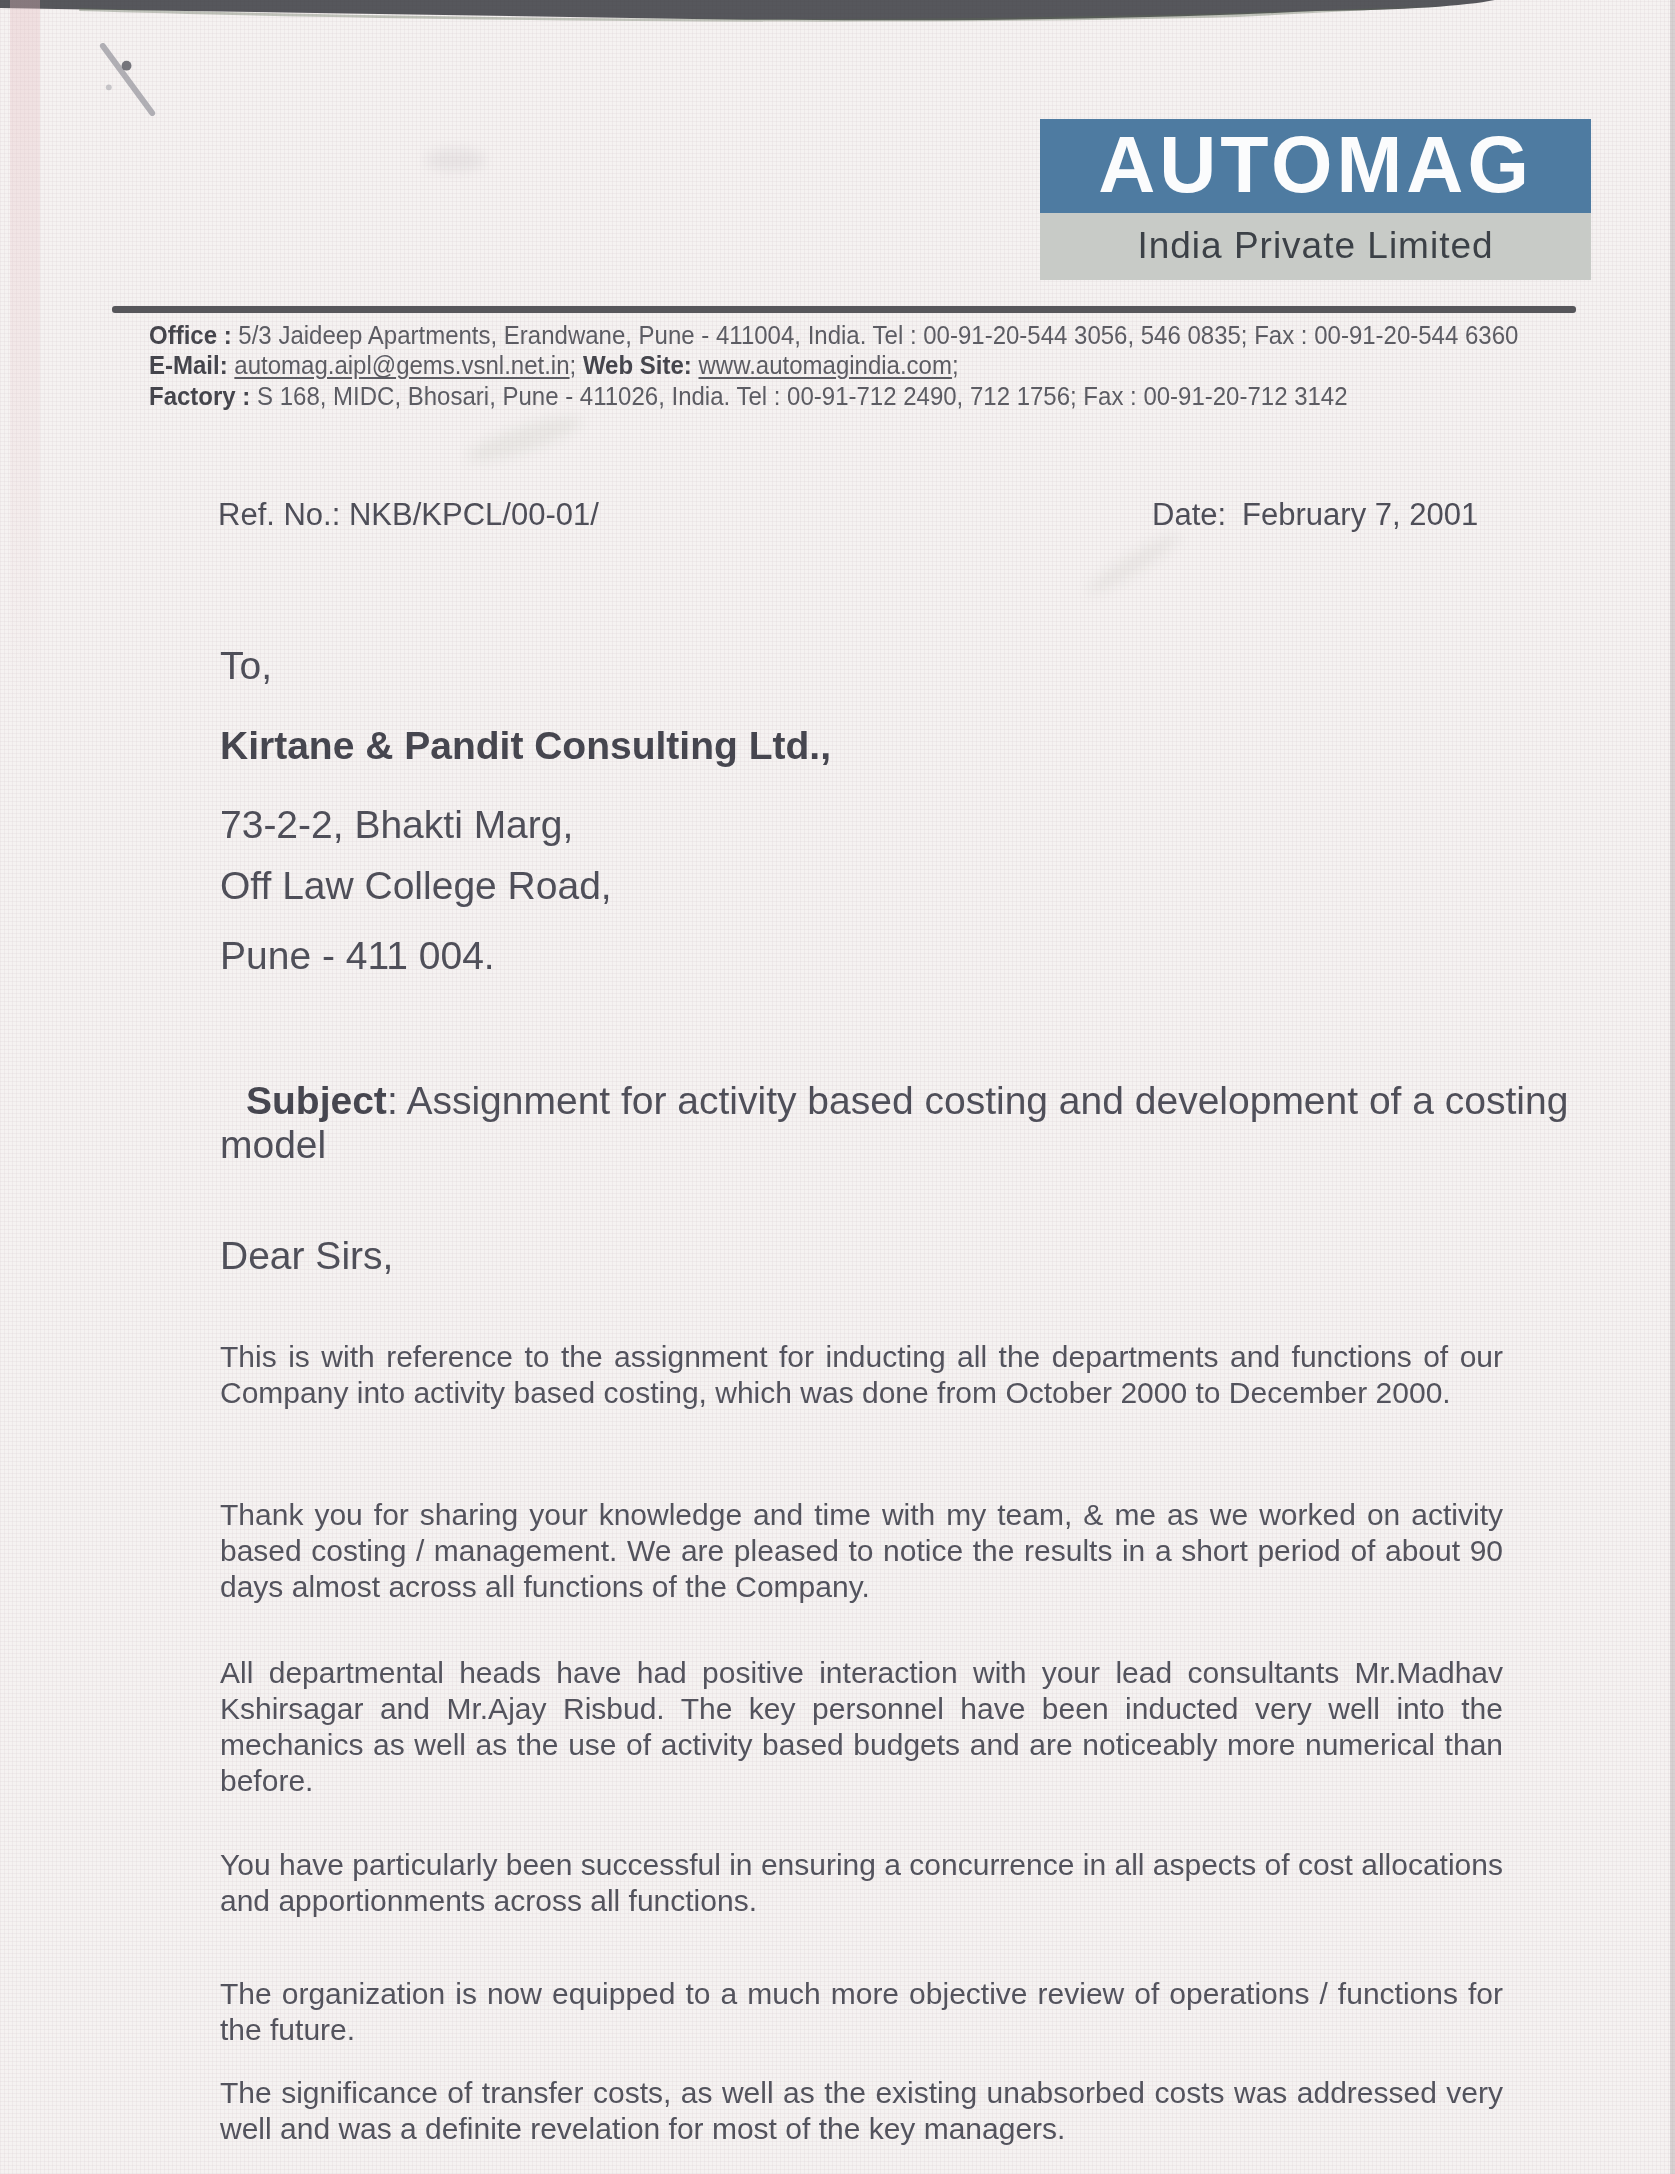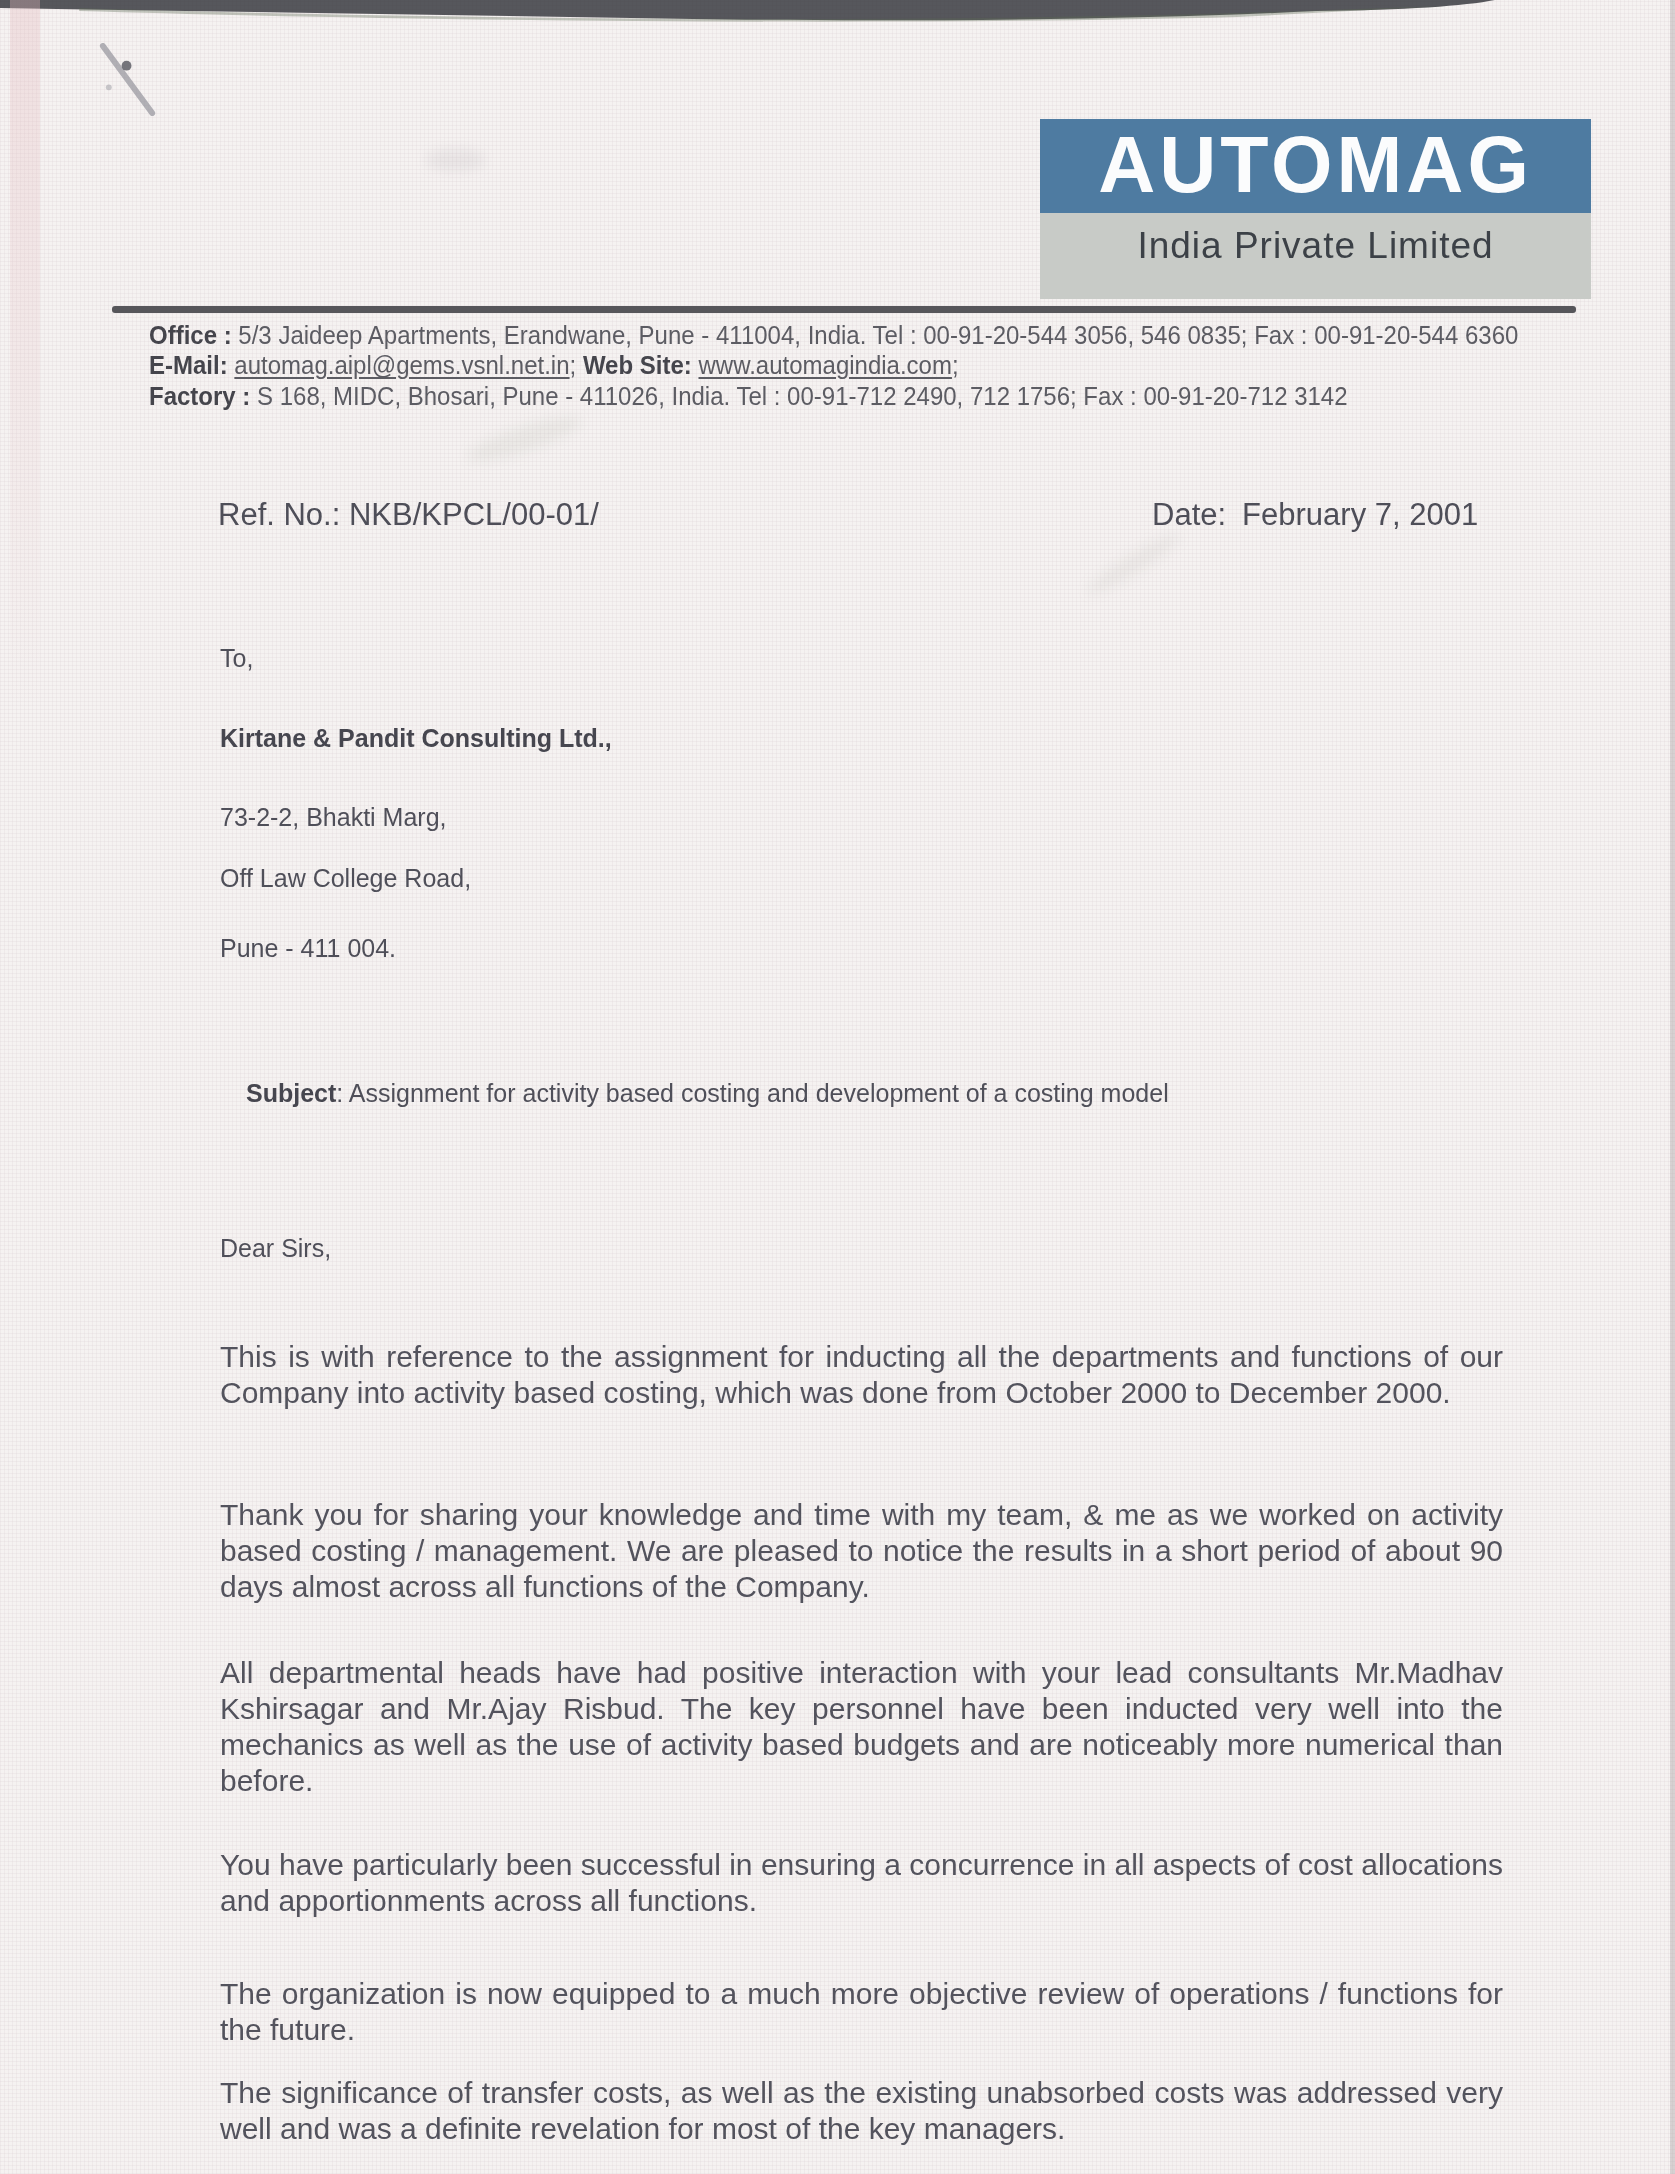--- a/index.html
+++ b/index.html
@@ -23,36 +23,36 @@
   .scratch{position:absolute;left:95px;top:36px;width:69px;height:85px;}
   .smudge{position:absolute;border-radius:50%;filter:blur(6px);}
   .smudge.a{left:426px;top:149px;width:59px;height:22px;background:rgba(150,140,150,.12);}
   .smudge.b{left:465px;top:426px;width:119px;height:26px;background:rgba(140,150,130,.10);transform:rotate(-18deg);}
   .smudge.c{left:1079px;top:554px;width:109px;height:20px;background:rgba(150,150,140,.10);transform:rotate(-32deg);}
 
   
   .logo{position:absolute;left:1040px;top:119px;width:551px;}
   .logo-blue{height:94px;background:#4e7ba1;color:#fbfcfd;
     font-weight:bold;font-size:79px;letter-spacing:4px;text-align:center;line-height:92px;}
-  .logo-gray{height:86px;background:#c8cbc7;color:#3c4147;
+  .logo-gray{height:67px;background:#c8cbc7;color:#3c4147;
     font-size:37px;text-align:center;line-height:65px;letter-spacing:1px;}
   .rule{position:absolute;left:112px;top:306px;width:1464px;height:7px;background:#56565a;border-radius:3px;}
   .addr{position:absolute;left:149px;font-size:25px;line-height:30px;color:#5c5c63;
     transform:scaleX(.96);transform-origin:0 0;white-space:nowrap;}
   .addr b{color:#45454c;}
   .addr u{text-underline-offset:3px;}
   .addr.l1{top:320px;}
   .addr.l2{top:350px;}
   .addr.l3{top:381px;}
 
   
   .refline{position:absolute;left:218px;top:497px;width:1287px;font-size:31px;color:#4e4e58;}
   .dateblock{position:absolute;left:934px;top:0;}
   .dateblock .dval{margin-left:16px;}
-  .line{position:absolute;left:220px;font-size:25px;color:#4f4f59;text-align:center;}
+  .line{position:absolute;left:220px;font-size:39px;color:#4f4f59;}
   .bname{font-weight:bold;color:#46464f;}
   .to{top:644px;}
   .rname{top:724px;}
   .raddr1{top:795px;margin-top:8px;}
   .raddr2{top:864px;}
   .raddr3{top:934px;}
   .subject{top:1079px;}
   .subject .slabel{font-weight:bold;color:#46464f;margin-left:26px;}
   .greeting{top:1234px;}
   .para{position:absolute;left:220px;width:1283px;font-size:30px;line-height:36px;

